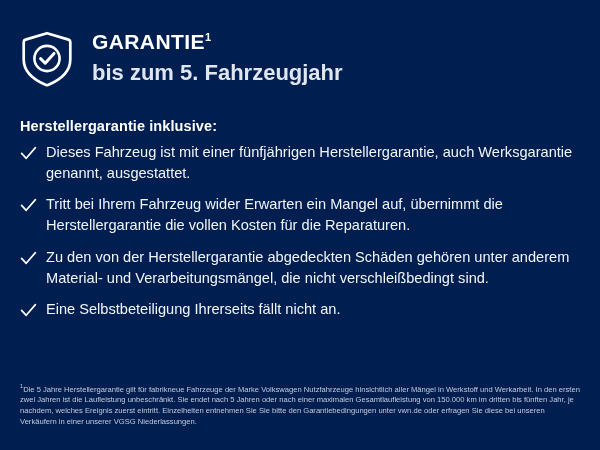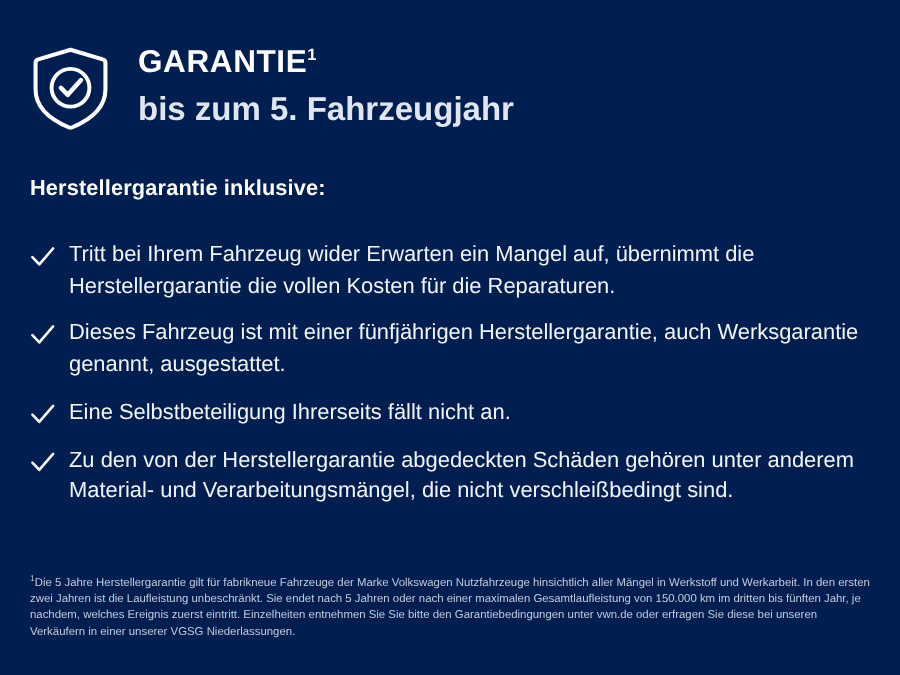--- a/index.html
+++ b/index.html
@@ -69,21 +69,21 @@
   .body-block {
     position: absolute;
     left: 20px;
     top: 118px;
     width: 556px;
   }
   .lead {
     font-size: 14.5px;
     font-weight: bold;
     color: #ffffff;
-    margin-bottom: 26px;
+    margin-bottom: 8px;
     letter-spacing: 0.1px;
   }
   .bullets {
     list-style: none;
     margin: 0;
     padding: 0;
   }
   .bullet {
     display: flex;
     align-items: flex-start;
@@ -147,45 +147,45 @@
   <div class="body-block">
     <div class="lead">Herstellergarantie inklusive:</div>
 
     <ul class="bullets">
       <li class="bullet">
         <span class="check">
           <svg viewBox="0 0 17 17" width="17" height="17" aria-hidden="true">
             <path d="M1.6 8.4 L6.2 13.3 L15.4 2.6" fill="none" stroke="#ffffff" stroke-width="1.7" stroke-linecap="round" stroke-linejoin="round"></path>
           </svg>
         </span>
+        <span class="bullet-text">Dieses Fahrzeug ist mit einer fünfjährigen Herstellergarantie, auch Werksgarantie genannt, ausgestattet.</span>
+      </li>
+      <li class="bullet">
+        <span class="check">
+          <svg viewBox="0 0 17 17" width="17" height="17" aria-hidden="true">
+            <path d="M1.6 8.4 L6.2 13.3 L15.4 2.6" fill="none" stroke="#ffffff" stroke-width="1.7" stroke-linecap="round" stroke-linejoin="round"></path>
+          </svg>
+        </span>
         <span class="bullet-text">Tritt bei Ihrem Fahrzeug wider Erwarten ein Mangel auf, übernimmt die Herstellergarantie die vollen Kosten für die Reparaturen.</span>
       </li>
       <li class="bullet">
         <span class="check">
           <svg viewBox="0 0 17 17" width="17" height="17" aria-hidden="true">
             <path d="M1.6 8.4 L6.2 13.3 L15.4 2.6" fill="none" stroke="#ffffff" stroke-width="1.7" stroke-linecap="round" stroke-linejoin="round"></path>
           </svg>
         </span>
-        <span class="bullet-text">Dieses Fahrzeug ist mit einer fünfjährigen Herstellergarantie, auch Werksgarantie genannt, ausgestattet.</span>
+        <span class="bullet-text">Zu den von der Herstellergarantie abgedeckten Schäden gehören unter anderem Material- und Verarbeitungsmängel, die nicht verschleißbedingt sind.</span>
       </li>
       <li class="bullet">
         <span class="check">
           <svg viewBox="0 0 17 17" width="17" height="17" aria-hidden="true">
             <path d="M1.6 8.4 L6.2 13.3 L15.4 2.6" fill="none" stroke="#ffffff" stroke-width="1.7" stroke-linecap="round" stroke-linejoin="round"></path>
           </svg>
         </span>
         <span class="bullet-text">Eine Selbstbeteiligung Ihrerseits fällt nicht an.</span>
-      </li>
-      <li class="bullet">
-        <span class="check">
-          <svg viewBox="0 0 17 17" width="17" height="17" aria-hidden="true">
-            <path d="M1.6 8.4 L6.2 13.3 L15.4 2.6" fill="none" stroke="#ffffff" stroke-width="1.7" stroke-linecap="round" stroke-linejoin="round"></path>
-          </svg>
-        </span>
-        <span class="bullet-text">Zu den von der Herstellergarantie abgedeckten Schäden gehören unter anderem Material- und Verarbeitungsmängel, die nicht verschleißbedingt sind.</span>
       </li>
     </ul>
   </div>
 
   <div class="footnote">
     <span class="fn-sup">1</span><span>Die 5 Jahre Herstellergarantie gilt für fabrikneue Fahrzeuge der Marke Volkswagen Nutzfahrzeuge hinsichtlich aller Mängel in Werkstoff und Werkarbeit. In den ersten zwei Jahren ist die Laufleistung unbeschränkt. Sie endet nach 5 Jahren oder nach einer maximalen Gesamtlaufleistung von 150.000 km im dritten bis fünften Jahr, je nachdem, welches Ereignis zuerst eintritt. Einzelheiten entnehmen Sie Sie bitte den Garantiebedingungen unter vwn.de oder erfragen Sie diese bei unseren Verkäufern in einer unserer VGSG Niederlassungen.</span>
   </div>
 
 </div>
 

